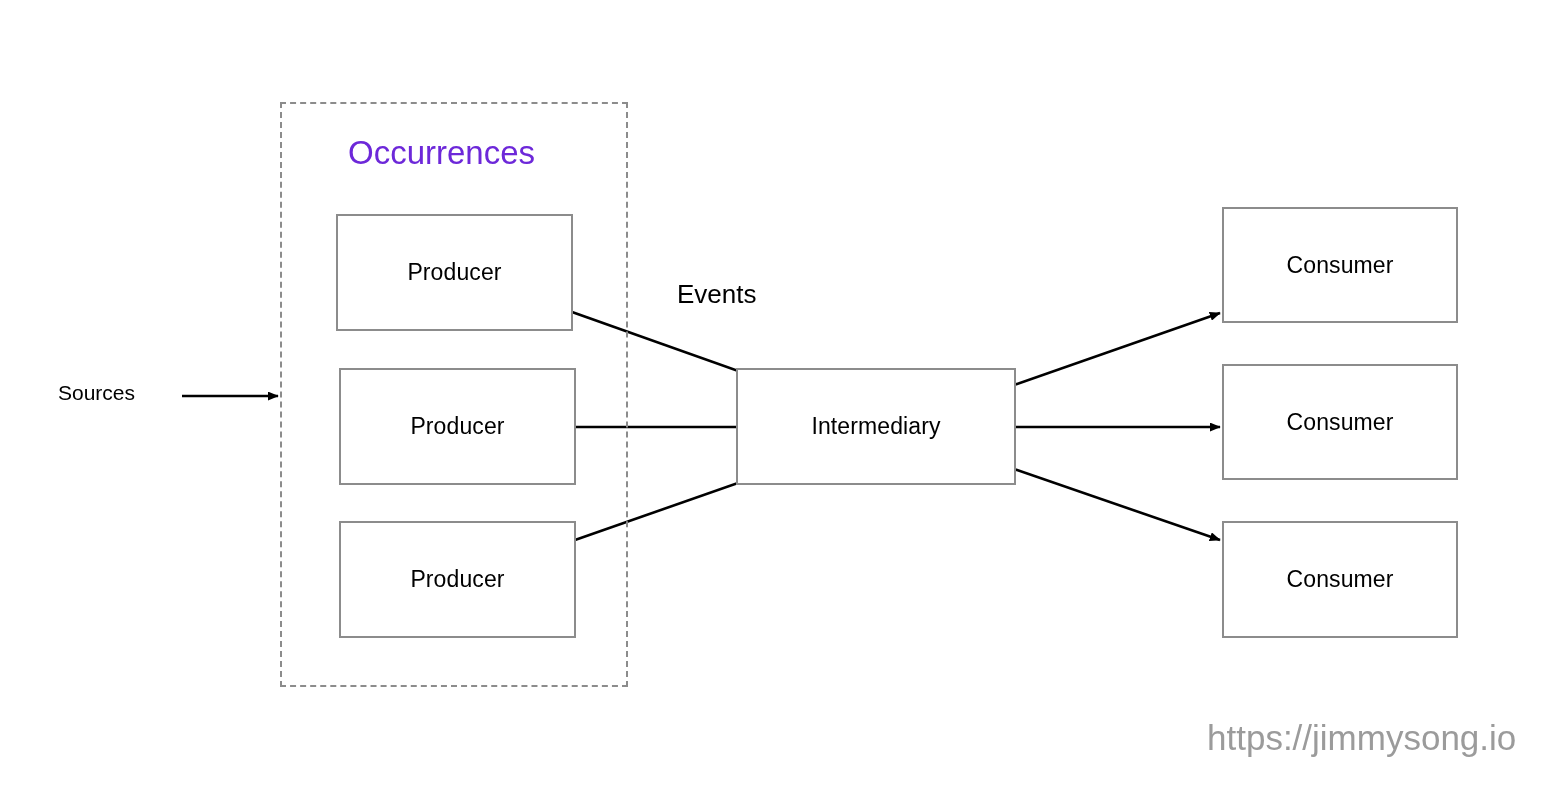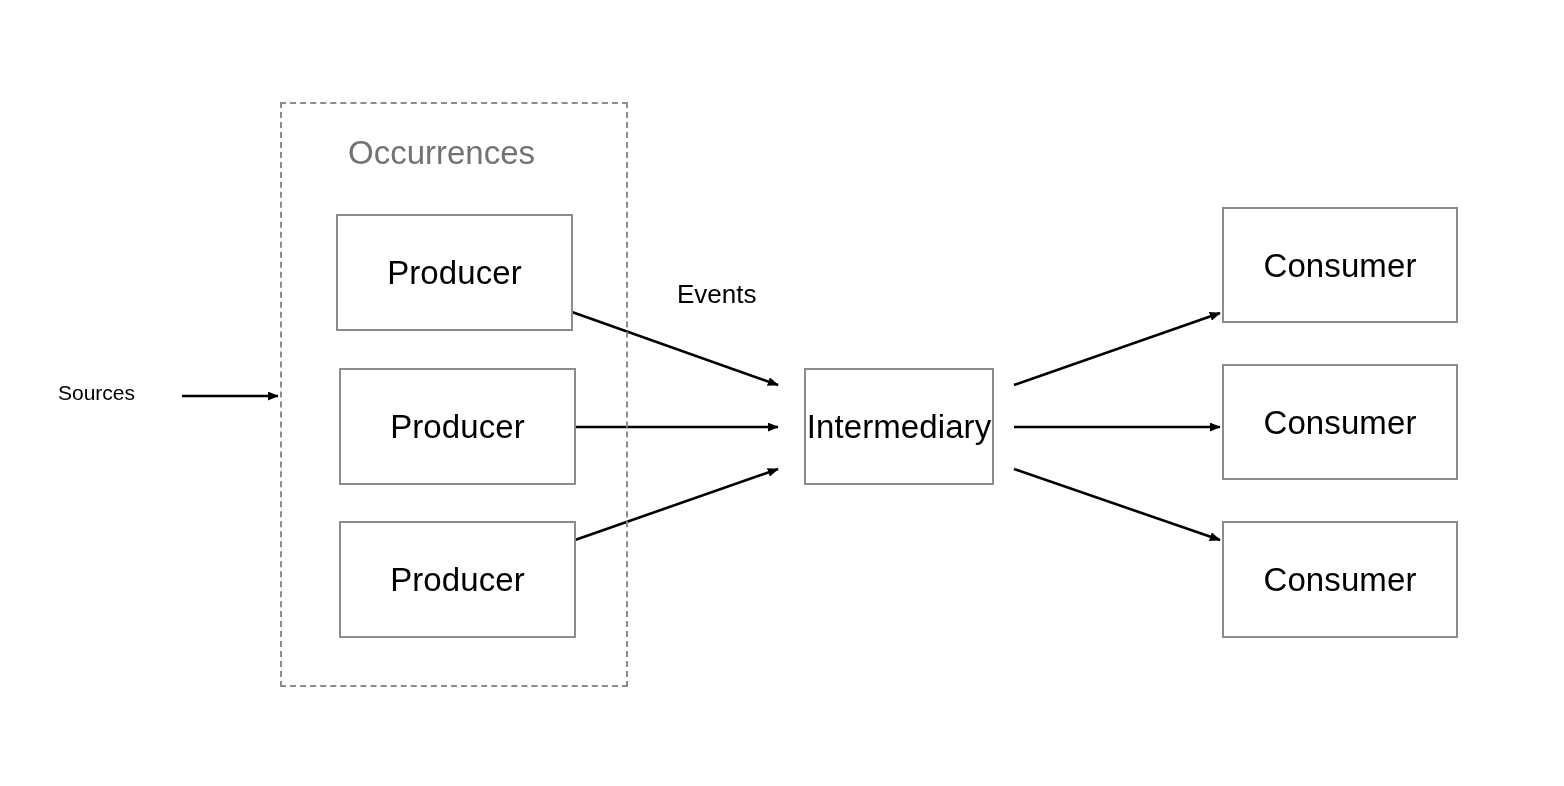--- a/index.html
+++ b/index.html
@@ -30,37 +30,37 @@
   .node {
     position: absolute;
     box-sizing: border-box;
     background: #ffffff;
     border: 2px solid #8c8c8c;
     display: flex;
     align-items: center;
     justify-content: center;
   }
   .node-label {
-    font-size: 33px;
+    font-size: 23px;
     line-height: 1;
     color: #000000;
     letter-spacing: 0.1px;
     white-space: nowrap;
   }
   .group-box {
     position: absolute;
     box-sizing: border-box;
     border: 2px dashed #8c8c8c;
     background: transparent;
   }
   .group-title {
     position: absolute;
     font-size: 33px;
     line-height: 1;
-    color: #737373;
+    color: #6d28d9;
     white-space: nowrap;
   }
   .edge-label {
     position: absolute;
     font-size: 26px;
     line-height: 1;
     color: #000000;
     white-space: nowrap;
   }
   .flow-label {
@@ -115,28 +115,29 @@
   </div>
   <div class="node" style="left:339px; top:368px; width:237px; height:117px;">
     <span class="node-label">Producer</span>
   </div>
   <div class="node" style="left:339px; top:521px; width:237px; height:117px;">
     <span class="node-label">Producer</span>
   </div>
 
   <div class="edge-label" style="left:669px; top:281px;margin-left:8px;">Events</div>
 
-  <div class="node" style="left:804px; top:368px; width:190px; height:117px;">
+  <div class="node" style="left:736px; top:368px; width:280px; height:117px;">
     <span class="node-label">Intermediary</span>
   </div>
 
   <div class="node" style="left:1222px; top:207px; width:236px; height:116px;">
     <span class="node-label">Consumer</span>
   </div>
   <div class="node" style="left:1222px; top:364px; width:236px; height:116px;">
     <span class="node-label">Consumer</span>
   </div>
   <div class="node" style="left:1222px; top:521px; width:236px; height:117px;">
     <span class="node-label">Consumer</span>
   </div>
 
+  <div class="watermark" style="left:1207px; top:720px;">https://jimmysong.io</div>
 
 </div>
 
 </body></html>

